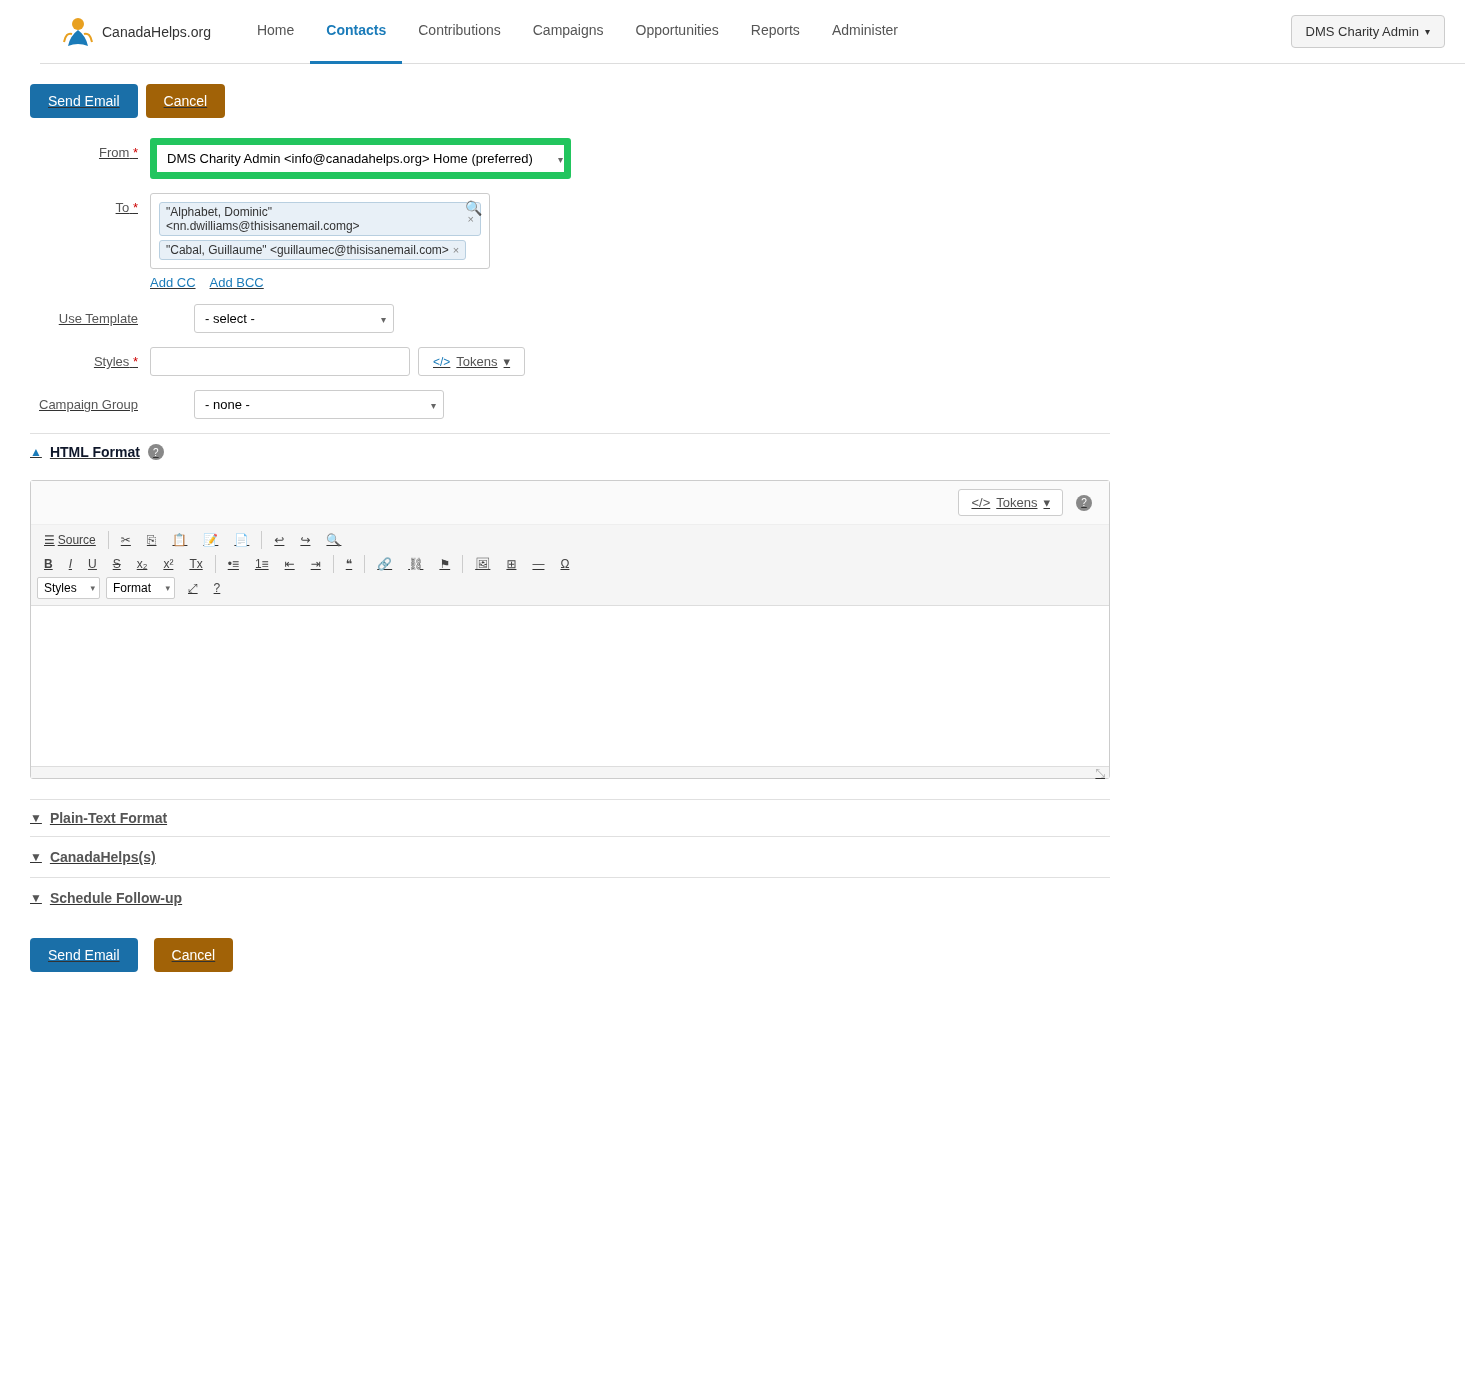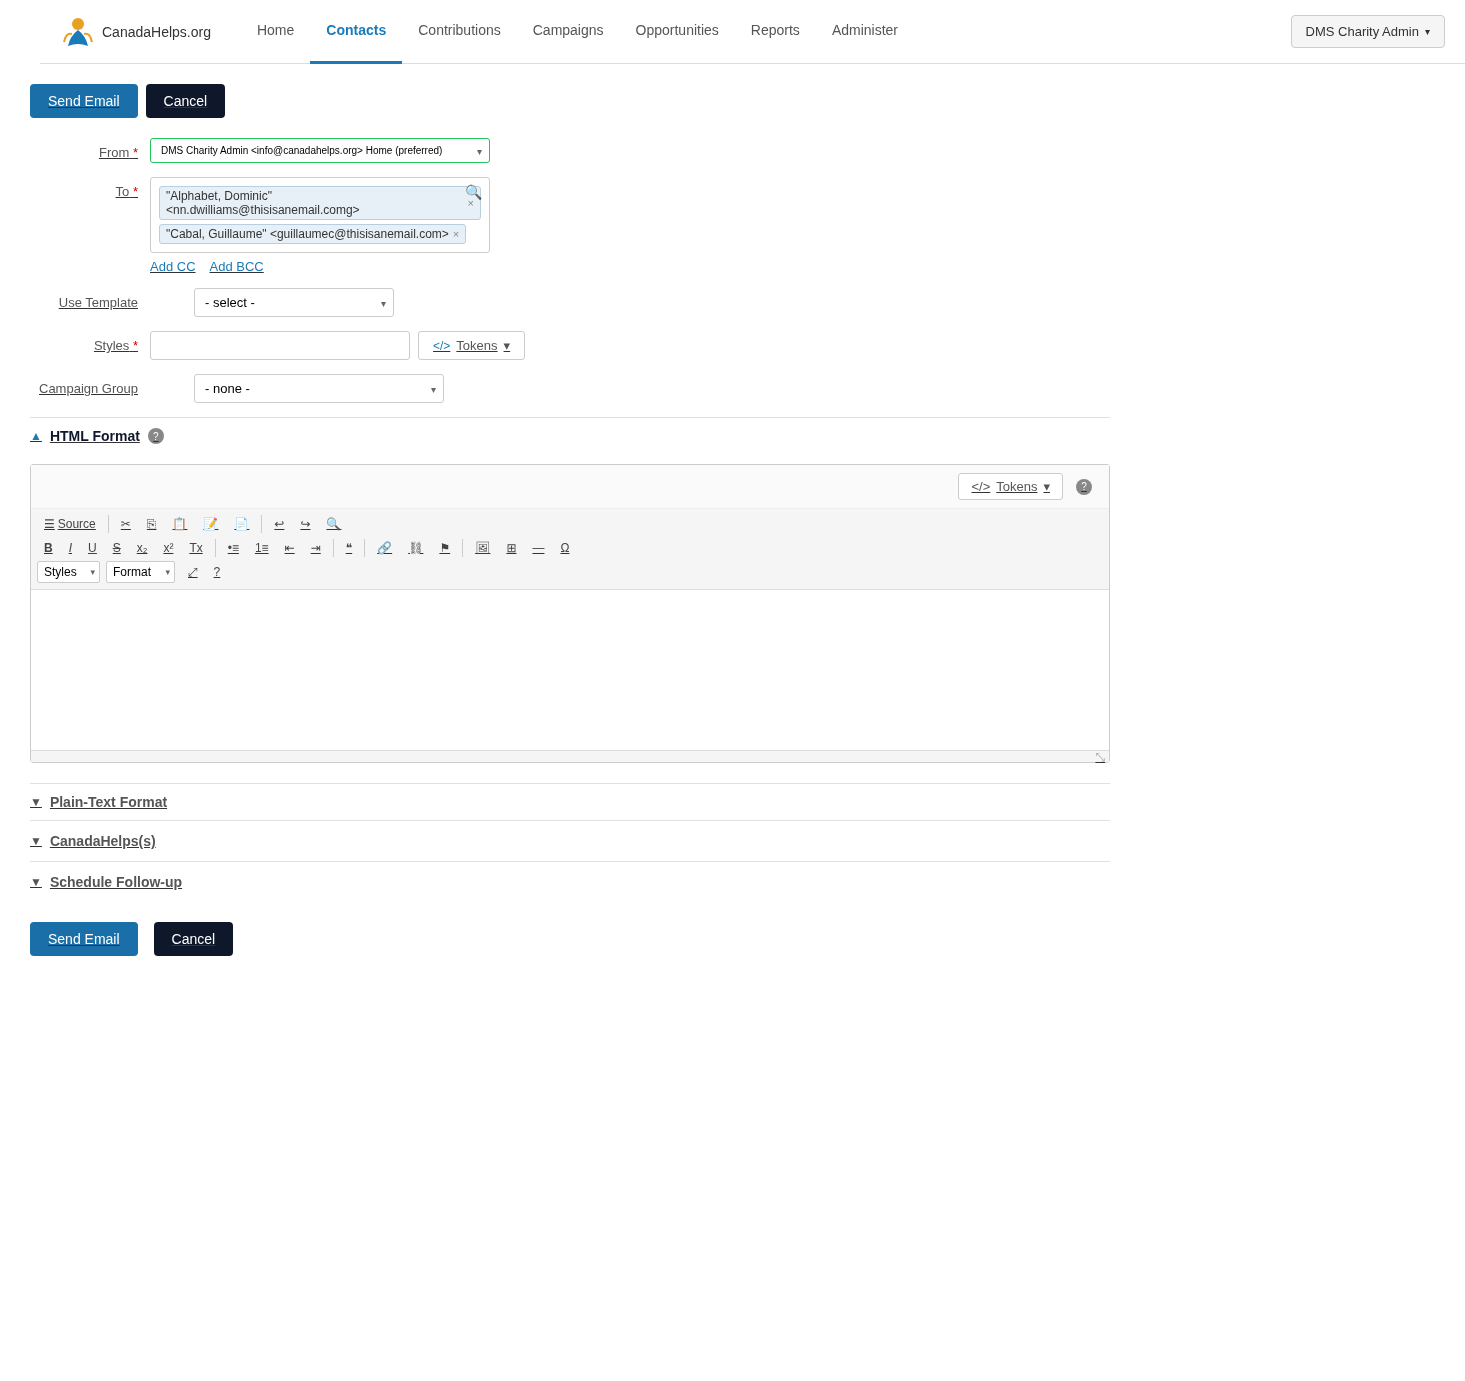--- a/index.html
+++ b/index.html
@@ -79,21 +79,21 @@
     .btn-primary {
       background: #1a6fa8;
       color: #fff;
       border: none;
       padding: 9px 18px;
       border-radius: 4px;
       cursor: pointer;
       font-size: 14px;
     }
     .btn-cancel {
-      background: #0f172a;
+      background: #a16207;
       color: #fff;
       border: none;
       padding: 9px 18px;
       border-radius: 4px;
       cursor: pointer;
       font-size: 14px;
       margin-left: 8px;
     }
 
     .top-buttons { display: flex; gap: 0; margin-bottom: 20px; }
@@ -412,24 +412,24 @@
       display: flex;
       gap: 8px;
     }
 
     .from-select-wrapper {
       position: relative;
       display: inline-block;
     }
     .from-select {
       appearance: none;
-      border: 1px solid #22c55e;
+      border: 7px solid #22c55e;
       border-radius: 3px;
       padding: 6px 30px 6px 10px;
-      font-size: 10px;
+      font-size: 13px;
       background: #fff;
       cursor: pointer;
       min-width: 340px;
     }
     .from-select-arrow {
       position: absolute;
       right: 8px;
       top: 50%;
       transform: translateY(-50%);
       pointer-events: none;

